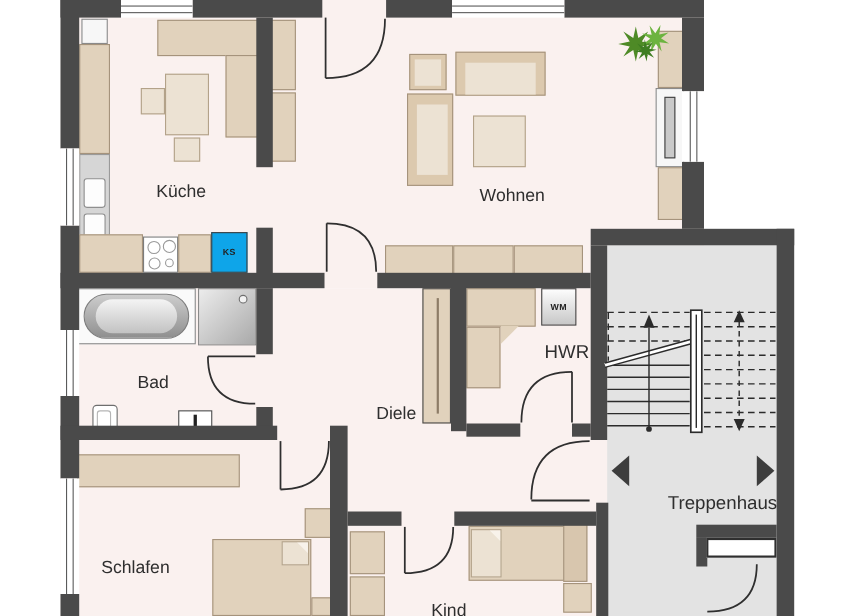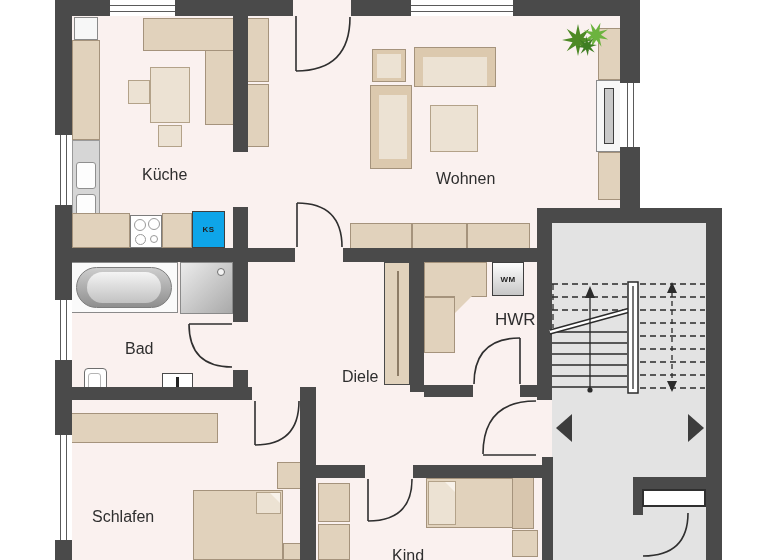--- a/index.html
+++ b/index.html
@@ -220,16 +220,17 @@
       <polygon fill="#6cb33f" points="13,0 4.5,1.9 9.2,9.2 1.9,4.5 0,13 -1.9,4.5 -9.2,9.2 -4.5,1.9 -13,0 -4.5,-1.9 -9.2,-9.2 -1.9,-4.5 0,-13 1.9,-4.5 9.2,-9.2 4.5,-1.9" transform="translate(40,17) rotate(20)"></polygon>
       <polygon fill="#3e7d22" points="10,0 3.4,1.4 7.1,7.1 1.4,3.4 0,10 -1.4,3.4 -7.1,7.1 -3.4,1.4 -10,0 -3.4,-1.4 -7.1,-7.1 -1.4,-3.4 0,-10 1.4,-3.4 7.1,-7.1 3.4,-1.4" transform="translate(31,28) rotate(40)"></polygon>
     </g>
   </svg>
 
   <div class="lbl" style="left:142px;top:166px;">Küche</div>
   <div class="lbl" style="left:436px;top:170px;">Wohnen</div>
   <div class="lbl" style="left:125px;top:340px;">Bad</div>
   <div class="lbl" style="left:342px;top:368px;">Diele</div>
   <div class="lbl lbl-lg" style="left:463px;top:310px;">HWR</div>
+  <div class="lbl lbl-lg" style="left:575px;top:448px;">Treppenhaus</div>
   <div class="lbl" style="left:92px;top:508px;">Schlafen</div>
   <div class="lbl" style="left:392px;top:547px;">Kind</div>
 
 </div>
 
 </body></html>

